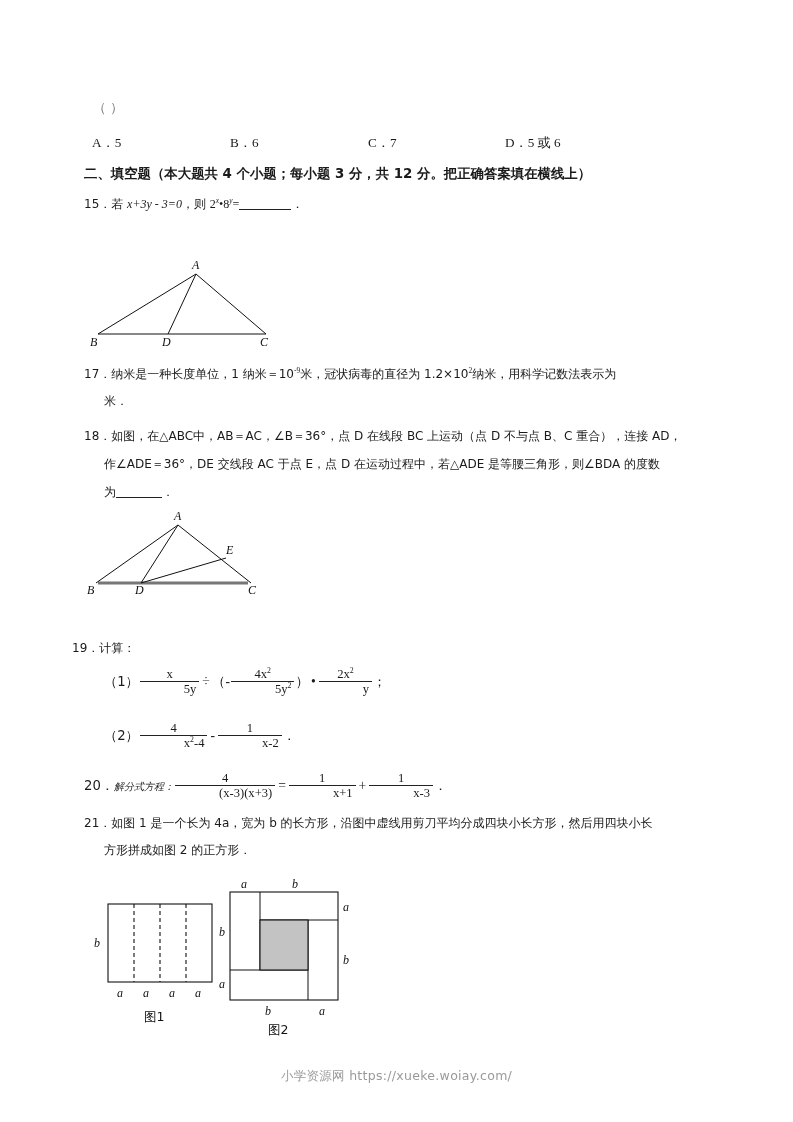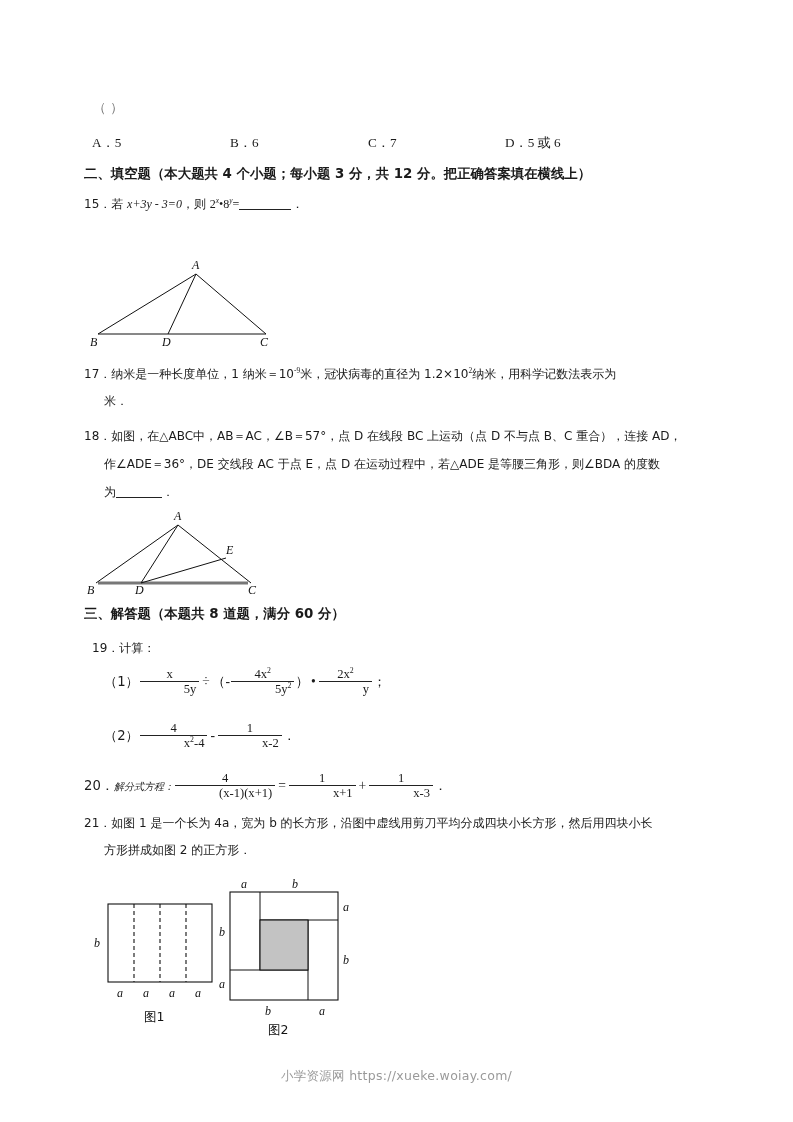--- a/index.html
+++ b/index.html
@@ -84,21 +84,21 @@
   </div>
 
   <div class="row q" style="left:84px;top:365px;">
     <span class="zh">17．</span><span class="zh">纳米是一种长度单位，1 纳米＝10</span><sup>-9</sup><span class="zh">米，冠状病毒的直径为 1.2×10</span><sup>2</sup><span class="zh">纳米，用科学记数法表示为</span>
   </div>
   <div class="row q" style="left:104px;top:392px;">
     <span class="blank" style="width:0px;"></span><span class="zh">米．</span>
   </div>
 
   <div class="row q" style="left:84px;top:427px;">
-    <span class="zh">18．</span><span class="zh">如图，在△ABC中，AB＝AC，∠B＝57°，点 D 在线段 BC 上运动（点 D 不与点 B、C 重合），连接 AD，</span>
+    <span class="zh">18．</span><span class="zh">如图，在△ABC中，AB＝AC，∠B＝36°，点 D 在线段 BC 上运动（点 D 不与点 B、C 重合），连接 AD，</span>
   </div>
   <div class="row q" style="left:104px;top:455px;">
     <span class="zh">作∠ADE＝36°，DE 交线段 AC 于点 E，点 D 在运动过程中，若△ADE 是等腰三角形，则∠BDA 的度数</span>
   </div>
   <div class="row q" style="left:104px;top:483px;">
     <span class="zh">为</span><span class="blank" style="width:46px;"></span><span class="zh">．</span>
   </div>
 
   <div class="fig" style="left:86px;top:508px;">
     <svg width="200" height="88" viewBox="0 0 200 88">
@@ -109,23 +109,22 @@
       <path class="ln" d="M92,17 L55,75"></path>
       <path class="ln" d="M55,75 L140,50"></path>
       <text class="lbl" x="88" y="12">A</text>
       <text class="lbl" x="1" y="86">B</text>
       <text class="lbl" x="49" y="86">D</text>
       <text class="lbl" x="140" y="46">E</text>
       <text class="lbl" x="162" y="86">C</text>
     </svg>
   </div>
 
-  <div class="row sec-head" style="left:84px;top:605px;">三、解答题（本题共 8 道题，满分 60 分）</div>
-
-  <div class="row q" style="left:92px;top:639px;">
+
+  <div class="row q" style="left:72px;top:639px;">
     <span class="zh">19．</span><span class="zh">计算：</span>
   </div>
 
   <div class="row expr" style="left:104px;top:668px;">
     <span class="zh" style="font-size:13.2px;">（1）</span><span class="frac">
         <span class="num">x</span>
         <span class="den">5y</span>
       </span><span class="op">÷</span><span>（-</span><span class="frac">
         <span class="num"><span>4x</span><sup>2</sup></span>
         <span class="den"><span>5y</span><sup>2</sup></span>
@@ -141,21 +140,21 @@
         <span class="den"><span>x</span><sup>2</sup><span>-4</span></span>
       </span><span class="op">-</span><span class="frac">
         <span class="num">1</span>
         <span class="den">x-2</span>
       </span><span class="zh" style="font-size:13px;">．</span>
   </div>
 
   <div class="row expr" style="left:84px;top:772px;">
     <span class="zh" style="font-size:13.2px;">20．</span><span class="zh" style="font-size:10px;font-style:italic;">解分式方程：</span><span class="frac">
         <span class="num">4</span>
-        <span class="den">(x-1)(x+1)</span>
+        <span class="den">(x-3)(x+3)</span>
       </span><span class="op">=</span><span class="frac">
         <span class="num">1</span>
         <span class="den">x+1</span>
       </span><span class="op">+</span><span class="frac">
         <span class="num">1</span>
         <span class="den">x-3</span>
       </span><span class="zh" style="font-size:13px;">．</span>
   </div>
 
   <div class="row q" style="left:84px;top:814px;">

